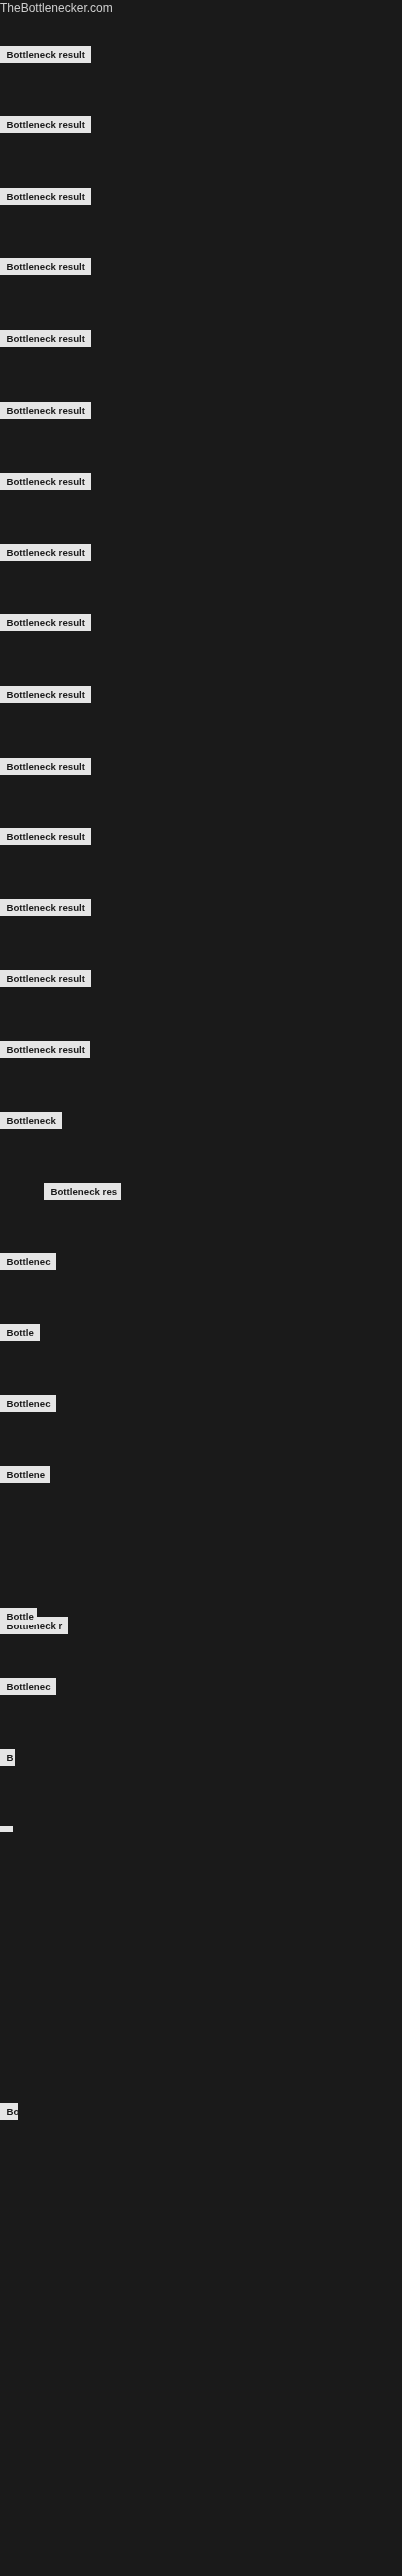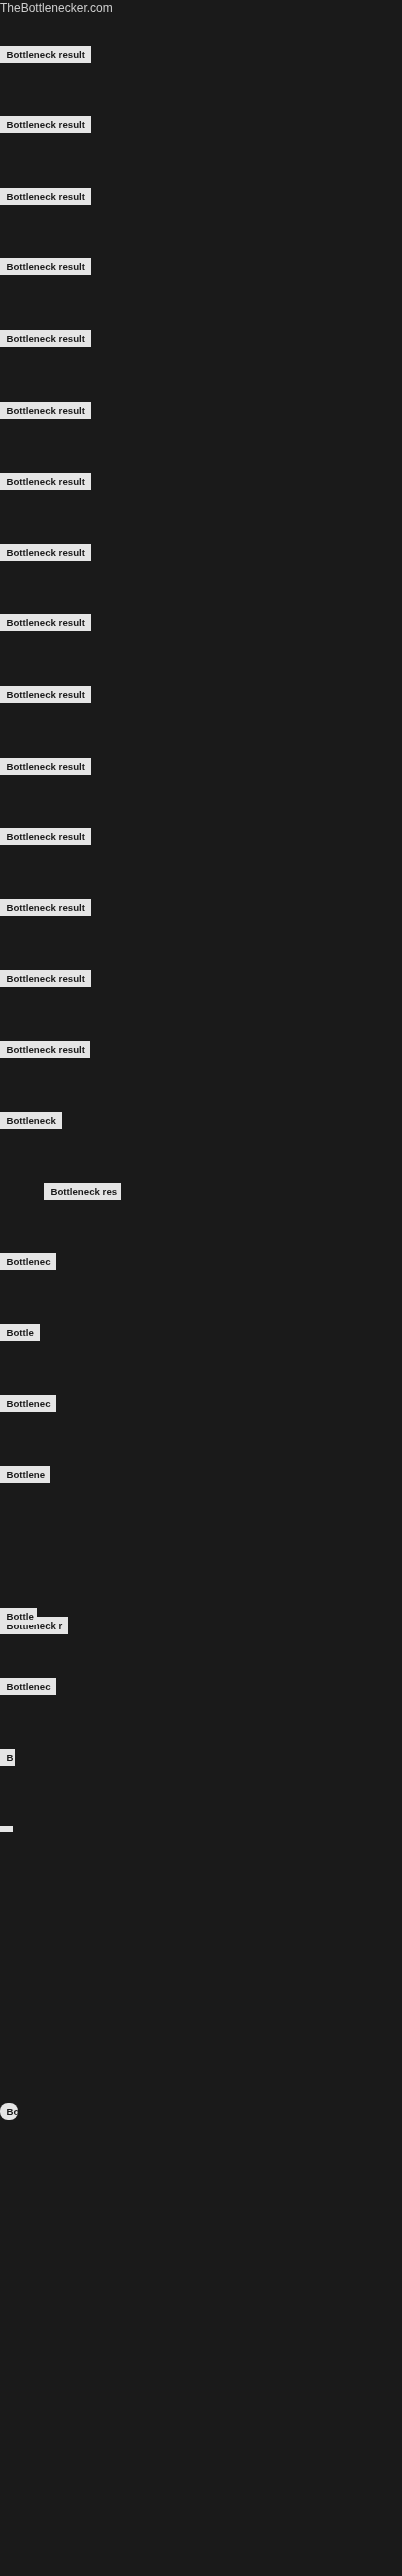--- a/index.html
+++ b/index.html
@@ -67,15 +67,15 @@
     <div class="bottleneck-item" style="top: 1183px; left: 0px; margin-left: 44px;"><span class="bottleneck-label" style="max-width: 77px;">Bottleneck res</span></div>
     <div class="bottleneck-item" style="top: 1253px; left: 0px;"><span class="bottleneck-label" style="max-width: 56px;">Bottlenec</span></div>
     <div class="bottleneck-item" style="top: 1324px; left: 0px;"><span class="bottleneck-label" style="max-width: 43px;">Bottle</span></div>
     <div class="bottleneck-item" style="top: 1395px; left: 0px;"><span class="bottleneck-label" style="max-width: 56px;">Bottlenec</span></div>
     <div class="bottleneck-item" style="top: 1466px; left: 0px;"><span class="bottleneck-label" style="max-width: 50px;">Bottlene</span></div>
     <div class="bottleneck-item" style="top: 1617px; left: 0px;"><span class="bottleneck-label" style="max-width: 68px;">Bottleneck r</span></div>
     <div class="bottleneck-item" style="top: 1608px; left: 0px; text-align: right;"><span class="bottleneck-label" style="max-width: 37px;">Bottle</span></div>
     <div class="bottleneck-item" style="top: 1678px; left: 0px;"><span class="bottleneck-label" style="max-width: 56px;">Bottlenec</span></div>
     <div class="bottleneck-item" style="top: 1749px; left: 0px;"><span class="bottleneck-label" style="max-width: 14.5px;">B</span></div>
     <div class="bottleneck-item" style="top: 1820px; left: 0px;"><span class="bottleneck-label" style="width: 4.8px; min-width: 4.8px;"></span></div>
-    <div class="bottleneck-item" style="top: 2103px; left: 0px;"><span class="bottleneck-label" style="max-width: 17.7px; border-radius: 8px;">Bo</span></div>
+    <div class="bottleneck-item" style="top: 2103px; left: 0px;"><span class="bottleneck-label" style="max-width: 17.7px;">Bo</span></div>
   </div>
 
 
 </body></html>

